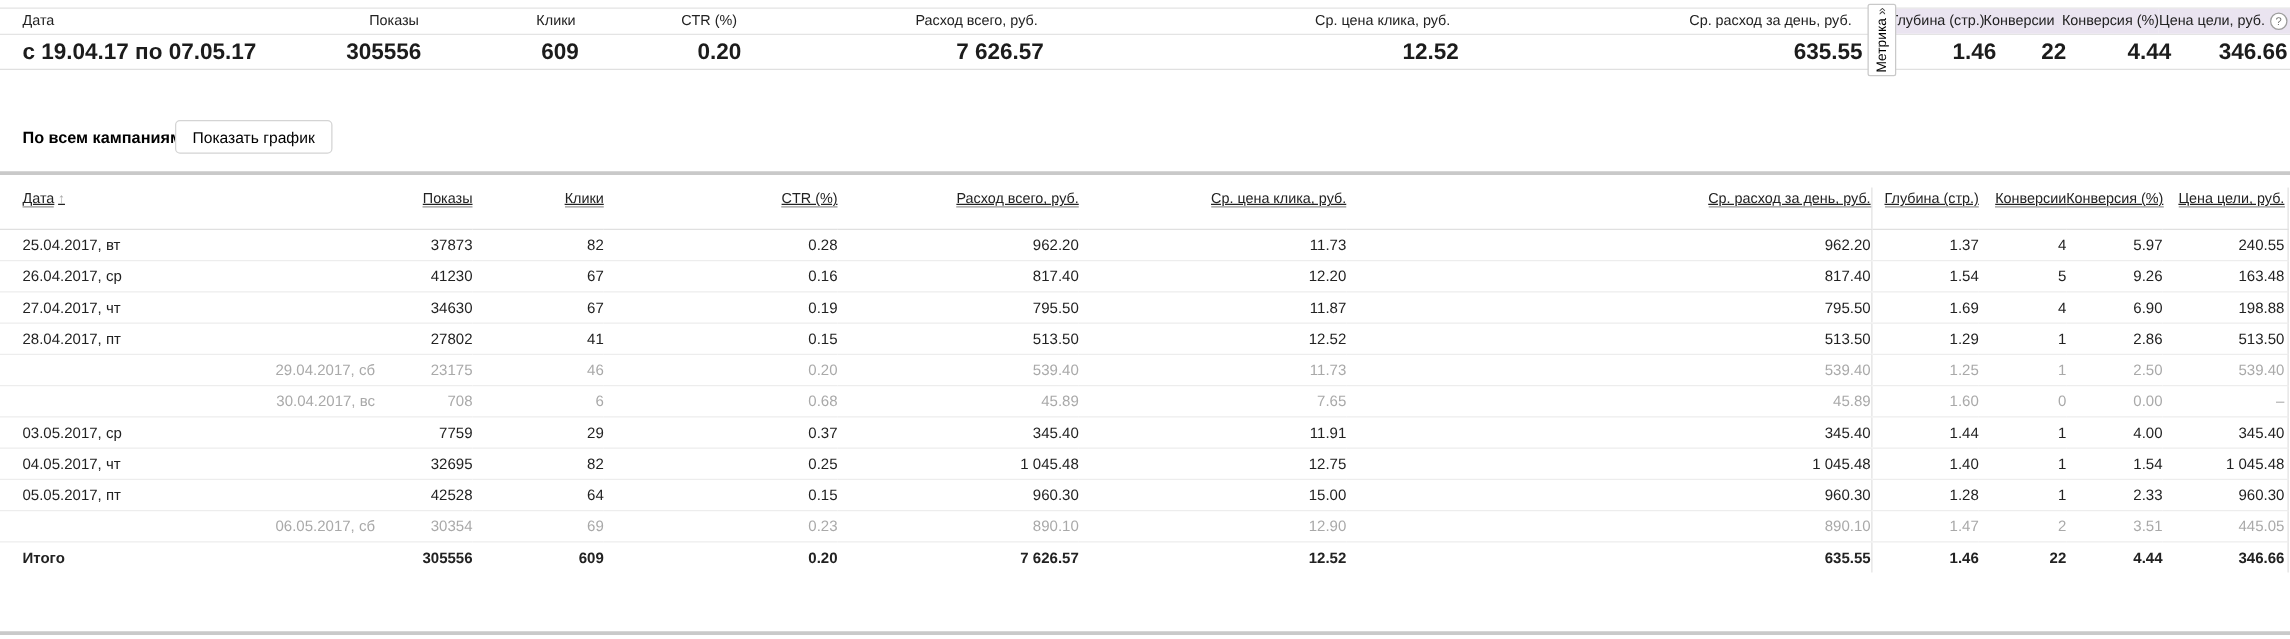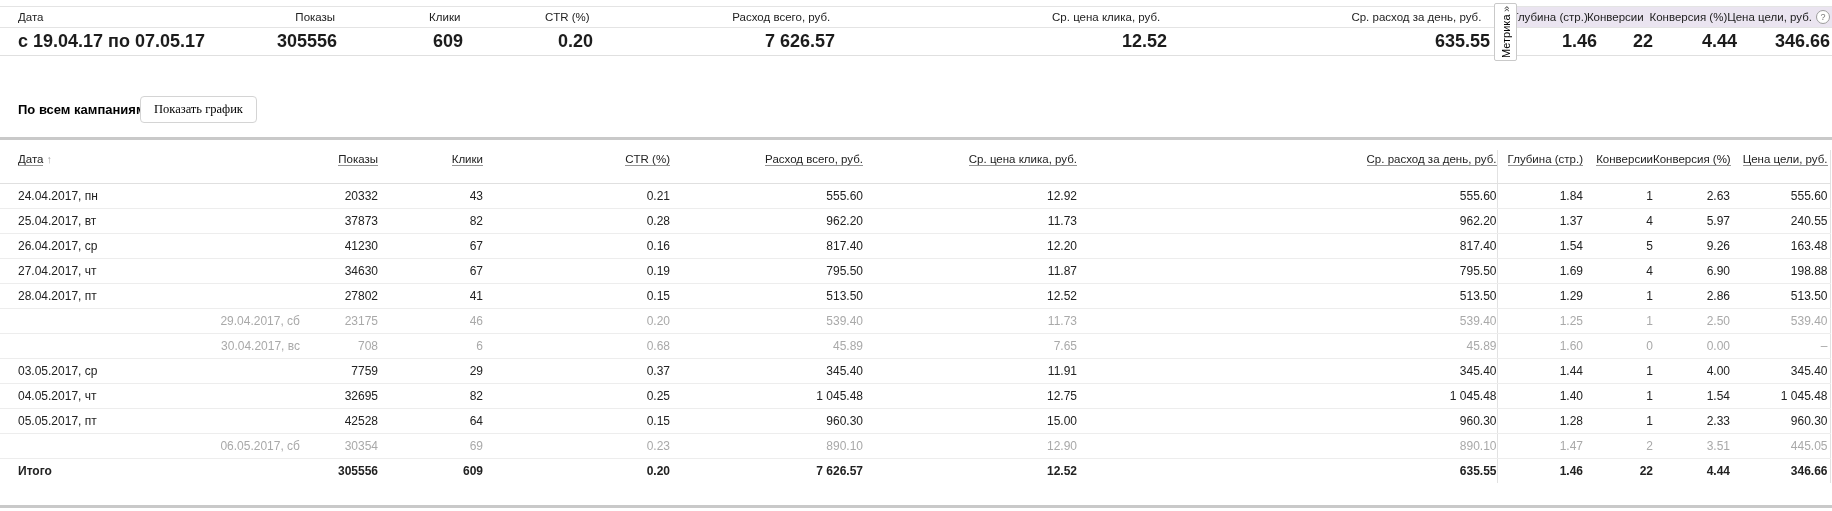--- a/index.html
+++ b/index.html
@@ -34,39 +34,40 @@
     writing-mode:vertical-rl;transform:rotate(180deg);
     font-size:11px;color:#000;cursor:pointer;
   }
   .metrika-tab .chev{color:#444;margin-top:2px;}
   
   .section-bar{position:absolute;top:95px;left:0;height:30px;width:100%;}
   .section-title{position:absolute;left:18px;top:7px;font-size:13px;font-weight:bold;color:#000;white-space:nowrap;}
   .show-chart-btn{
     position:absolute;left:140px;top:1px;height:27px;padding:0 13px;
     background:#fff;border:1px solid #d4d4d4;border-radius:4px;
-    font-family:Liberation Serif, serif;font-size:12.5px;color:#000;cursor:pointer;white-space:nowrap;
+    font-family:Liberation Sans, sans-serif;font-size:12.5px;color:#000;cursor:pointer;white-space:nowrap;
   }
   
   .thick-rule{position:absolute;left:0;width:1832px;height:3px;background:#c9c9c9;}
   .top-rule{top:137px;}
   .bottom-rule{top:505px;}
   
   .main-table{
     position:absolute;top:150px;left:0;width:1830px;
     border-collapse:collapse;table-layout:fixed;font-size:12px;
   }
   .main-table col.w0{width:300px}.main-table col.w1{width:78px}.main-table col.w2{width:105px}
   .main-table col.w3{width:187px}.main-table col.w4{width:193px}.main-table col.w5{width:214px}
   .main-table col.w6{width:420px}.main-table col.w7{width:86px}.main-table col.w8{width:70px}
   .main-table col.w9{width:77px}.main-table col.w10{width:100px}
   .main-table th{
     height:30px;vertical-align:top;padding:3px 0 0 0;font-weight:normal;
     text-align:right;font-size:11.5px;color:#222;white-space:nowrap;
     border-bottom:1px solid #e0e0e0;
+    text-decoration:underline;
   }
   .main-table th:first-child,.main-table td:first-child{text-align:left;padding-left:18px;}
   .main-table th .link{border-bottom:1px solid #949494;cursor:pointer;}
   .main-table th .sort-arrow{color:#a8a8a8;margin-left:3px;font-size:11px;}
   .main-table td{
     height:24px;padding:0;text-align:right;white-space:nowrap;color:#222;
     border-bottom:1px solid #ededed;
   }
   .main-table th:nth-child(8),.main-table td:nth-child(8){border-left:1px solid #e2e2e2;}
   .main-table th:last-child,.main-table td:last-child{border-right:1px solid #e2e2e2;padding-right:2px;}
@@ -142,33 +143,20 @@
         <th><span class="link">Ср. цена клика, руб.</span></th>
         <th><span class="link">Ср. расход за день, руб.</span></th>
         <th><span class="link">Глубина (стр.)</span></th>
         <th><span class="link">Конверсии</span></th>
         <th><span class="link">Конверсия (%)</span></th>
         <th><span class="link">Цена цели, руб.</span></th>
       </tr>
     </thead>
   <tbody id="mt-body">
       <tr>
-        <td>24.04.2017, пн</td>
-        <td>20332</td>
-        <td>43</td>
-        <td>0.21</td>
-        <td>555.60</td>
-        <td>12.92</td>
-        <td>555.60</td>
-        <td>1.84</td>
-        <td>1</td>
-        <td>2.63</td>
-        <td>555.60</td>
-      </tr>
-      <tr>
         <td>25.04.2017, вт</td>
         <td>37873</td>
         <td>82</td>
         <td>0.28</td>
         <td>962.20</td>
         <td>11.73</td>
         <td>962.20</td>
         <td>1.37</td>
         <td>4</td>
         <td>5.97</td>

